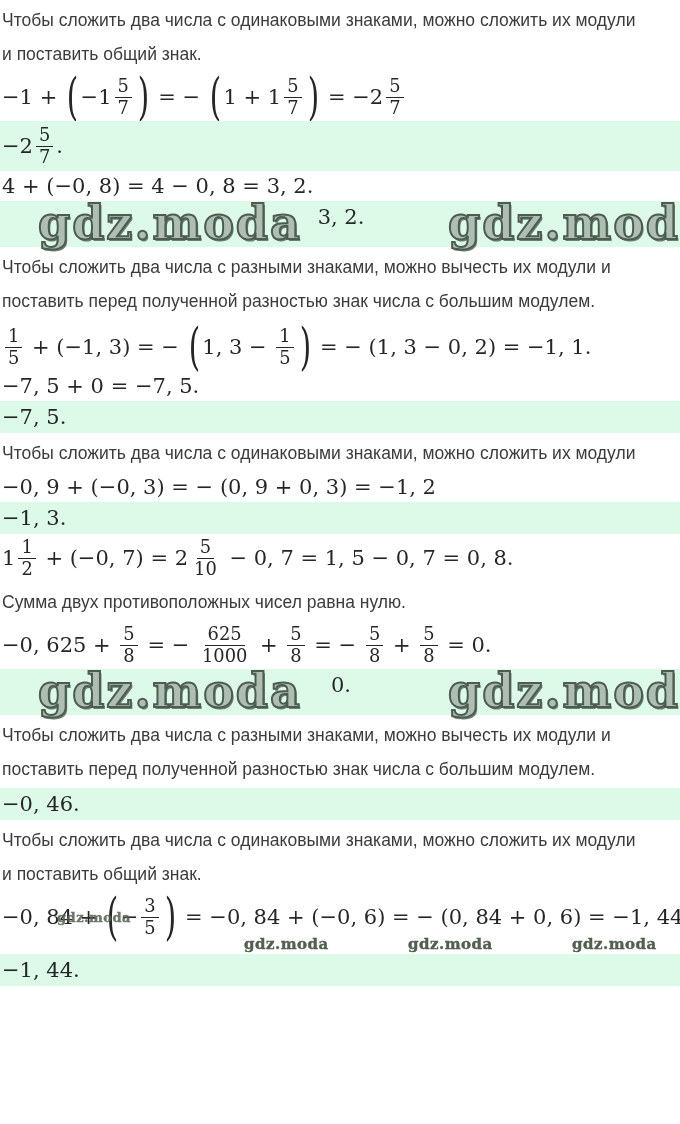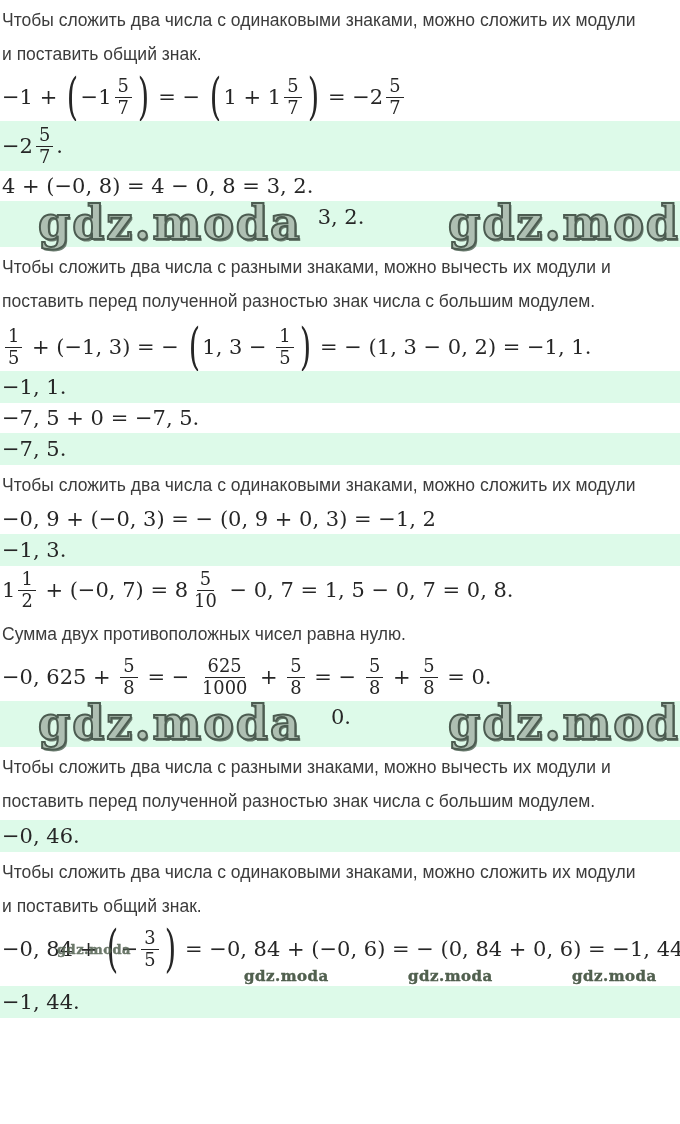--- a/index.html
+++ b/index.html
@@ -64,29 +64,28 @@
       </div>
       <div class="row math"><span class="mline"><span class="mtxt">−1 + </span><span class="bigparen">(</span><span class="mtxt">−1</span><span class="frac"><span class="fnum">5</span><span class="fden">7</span></span><span class="bigparen">)</span><span class="mtxt"> = − </span><span class="bigparen">(</span><span class="mtxt">1 + 1</span><span class="frac"><span class="fnum">5</span><span class="fden">7</span></span><span class="bigparen">)</span><span class="mtxt"> = −2</span><span class="frac"><span class="fnum">5</span><span class="fden">7</span></span></span></div>
       <div class="row answer"><span class="mline"><span class="mtxt">−2</span><span class="frac"><span class="fnum">5</span><span class="fden">7</span></span><span class="mtxt">.</span></span></div>
       <div class="row math"><span class="mline"><span class="mtxt">4 + (−0, 8) = 4 − 0, 8 = 3, 2.</span></span></div>
       <div class="row answer wm-band"><span class="mline"><span class="mtxt">3, 2.</span></span><span class="wm wm-big wm-abs wm-slot-0">gdz.moda</span><span class="wm wm-big wm-abs wm-slot-1">gdz.moda</span></div>
       <div class="row para">
         <div class="pline"><span>Чтобы сложить два числа с разными знаками, можно вычесть их модули и</span></div>
         <div class="pline"><span>поставить перед полученной разностью знак числа с большим модулем.</span></div>
       </div>
       <div class="row math"><span class="mline"><span class="frac"><span class="fnum">1</span><span class="fden">5</span></span><span class="mtxt"> + (−1, 3) = − </span><span class="bigparen">(</span><span class="mtxt">1, 3 − </span><span class="frac"><span class="fnum">1</span><span class="fden">5</span></span><span class="bigparen">)</span><span class="mtxt"> = − (1, 3 − 0, 2) = −1, 1.</span></span></div>
-      <div class="row answer"><span class="mline"><span class="mtxt">−1, 1.</span></span></div>
       <div class="row math"><span class="mline"><span class="mtxt">−7, 5 + 0 = −7, 5.</span></span></div>
       <div class="row answer"><span class="mline"><span class="mtxt">−7, 5.</span></span></div>
       <div class="row para">
         <div class="pline"><span>Чтобы сложить два числа с одинаковыми знаками, можно сложить их модули</span></div>
       </div>
       <div class="row math"><span class="mline"><span class="mtxt">−0, 9 + (−0, 3) = − (0, 9 + 0, 3) = −1, 2</span></span></div>
       <div class="row answer"><span class="mline"><span class="mtxt">−1, 3.</span></span></div>
-      <div class="row math"><span class="mline"><span class="mtxt">1</span><span class="frac"><span class="fnum">1</span><span class="fden">2</span></span><span class="mtxt"> + (−0, 7) = 8</span><span class="frac"><span class="fnum">5</span><span class="fden">10</span></span><span class="mtxt"> − 0, 7 = 1, 5 − 0, 7 = 0, 8.</span></span></div>
+      <div class="row math"><span class="mline"><span class="mtxt">1</span><span class="frac"><span class="fnum">1</span><span class="fden">2</span></span><span class="mtxt"> + (−0, 7) = 2</span><span class="frac"><span class="fnum">5</span><span class="fden">10</span></span><span class="mtxt"> − 0, 7 = 1, 5 − 0, 7 = 0, 8.</span></span></div>
       <div class="row para">
         <div class="pline"><span>Сумма двух противоположных чисел равна нулю.</span></div>
       </div>
       <div class="row math"><span class="mline"><span class="mtxt">−0, 625 + </span><span class="frac"><span class="fnum">5</span><span class="fden">8</span></span><span class="mtxt"> = − </span><span class="frac"><span class="fnum">625</span><span class="fden">1000</span></span><span class="mtxt"> + </span><span class="frac"><span class="fnum">5</span><span class="fden">8</span></span><span class="mtxt"> = − </span><span class="frac"><span class="fnum">5</span><span class="fden">8</span></span><span class="mtxt"> + </span><span class="frac"><span class="fnum">5</span><span class="fden">8</span></span><span class="mtxt"> = 0.</span></span></div>
       <div class="row answer wm-band"><span class="mline"><span class="mtxt">0.</span></span><span class="wm wm-big wm-abs wm-slot-0">gdz.moda</span><span class="wm wm-big wm-abs wm-slot-1">gdz.moda</span></div>
       <div class="row para">
         <div class="pline"><span>Чтобы сложить два числа с разными знаками, можно вычесть их модули и</span></div>
         <div class="pline"><span>поставить перед полученной разностью знак числа с большим модулем.</span></div>
       </div>
       <div class="row answer"><span class="mline"><span class="mtxt">−0, 46.</span></span></div>

